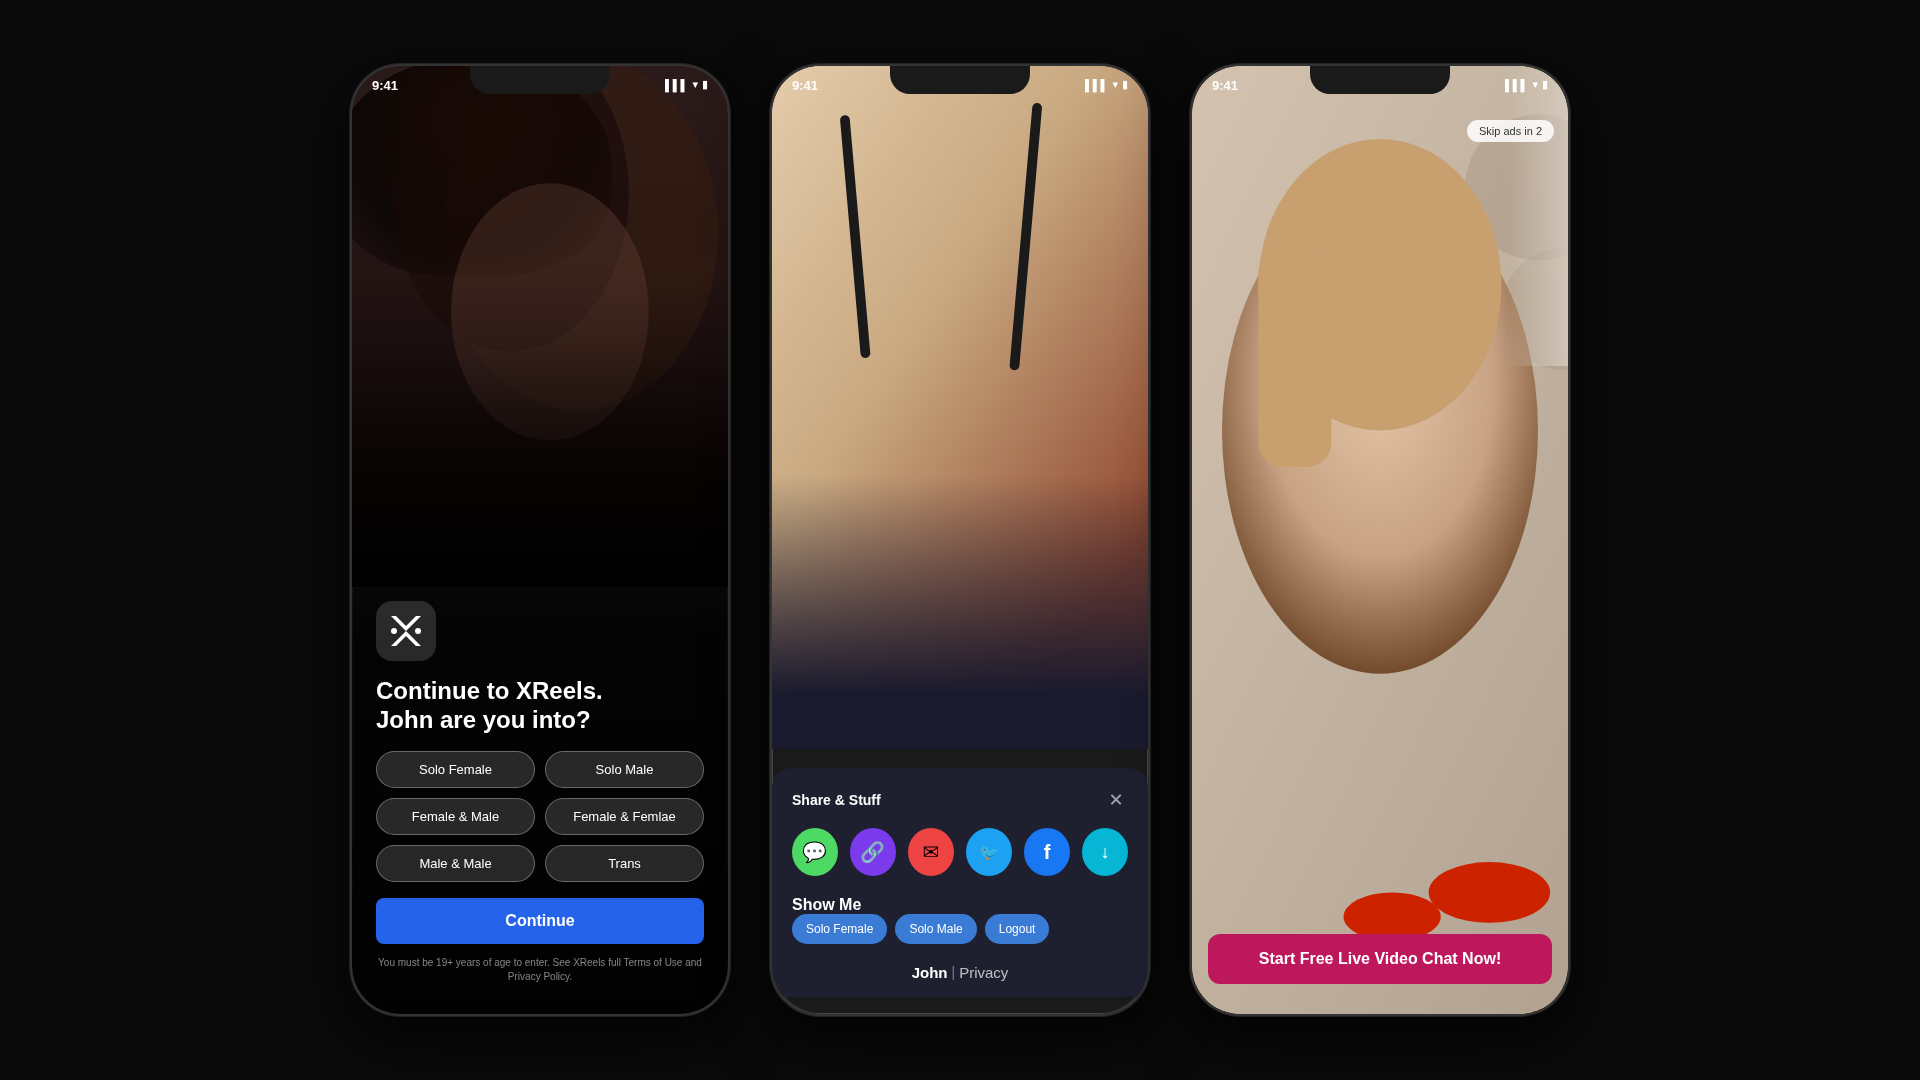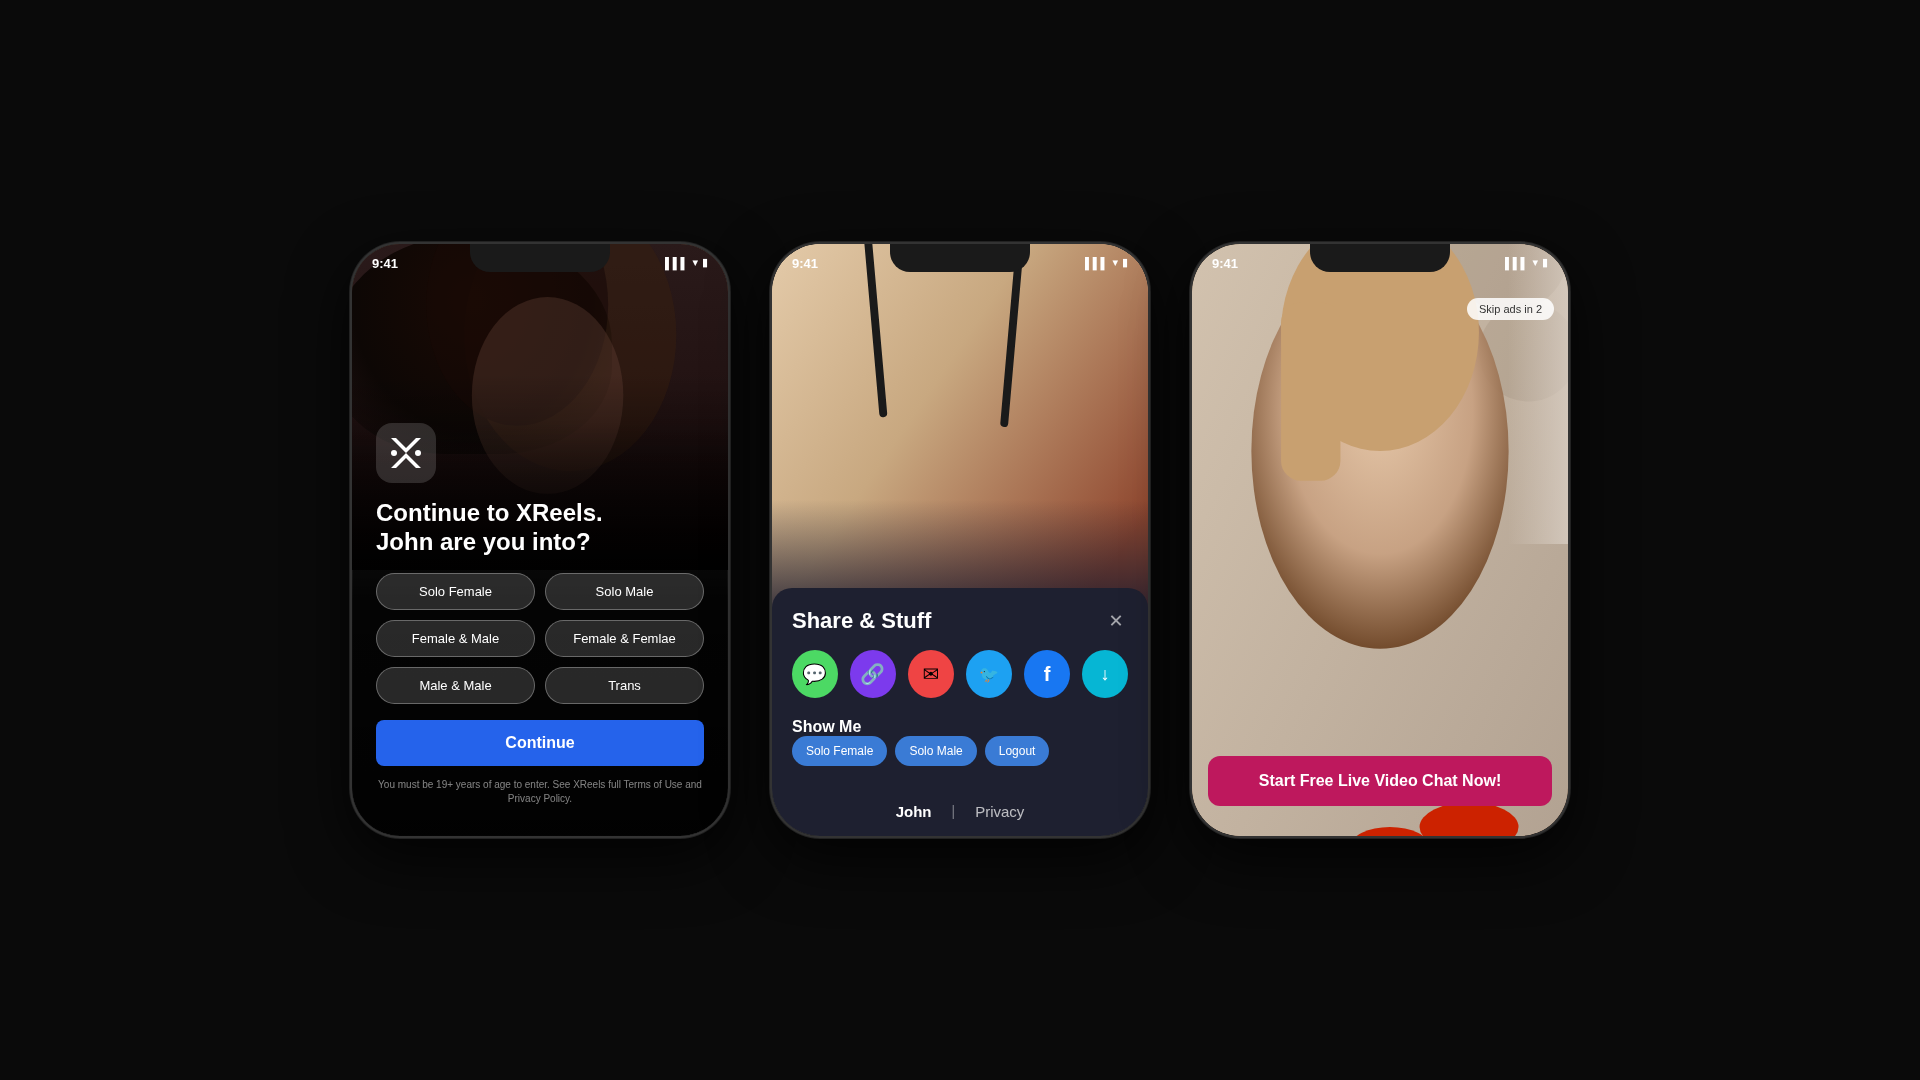--- a/index.html
+++ b/index.html
@@ -11,21 +11,21 @@
       align-items: center;
       justify-content: center;
       gap: 40px;
       font-family: -apple-system, BlinkMacSystemFont, 'Helvetica Neue', Arial, sans-serif;
       overflow: hidden;
     }
 
     
     .phone {
       width: 380px;
-      height: 596px;
+      height: 952px;
       background: #1a1a1a;
       border-radius: 50px;
       border: 2px solid #333;
       position: relative;
       box-shadow: 0 0 0 1px #222, 0 20px 60px rgba(0,0,0,0.8), inset 0 0 0 1px #444;
       overflow: hidden;
       display: flex;
       flex-direction: column;
     }
 
@@ -229,21 +229,21 @@
 
     .share-header {
       display: flex;
       align-items: center;
       justify-content: space-between;
       margin-bottom: 16px;
     }
 
     .share-title {
       color: white;
-      font-size: 22px;
+      font-size: 14px;
       font-weight: 600;
     }
 
     .share-close {
       color: rgba(255,255,255,0.6);
       font-size: 18px;
       cursor: pointer;
       width: 24px;
       height: 24px;
       display: flex;
@@ -285,28 +285,28 @@
       border-radius: 20px;
       color: white;
       font-size: 12px;
       font-weight: 500;
       padding: 8px 14px;
       cursor: pointer;
     }
 
     .bottom-bar {
       position: absolute;
-      bottom: 0;
+      bottom: 17px;
       left: 0; right: 0;
       height: 50px;
       background: #1e2030;
       display: flex;
       align-items: center;
       justify-content: center;
-      gap: 20px;
+      gap: 4px;
     }
 
     .bottom-bar-text {
       color: white;
       font-size: 15px;
       font-weight: 600;
     }
 
     .divider {
       color: rgba(255,255,255,0.4);

